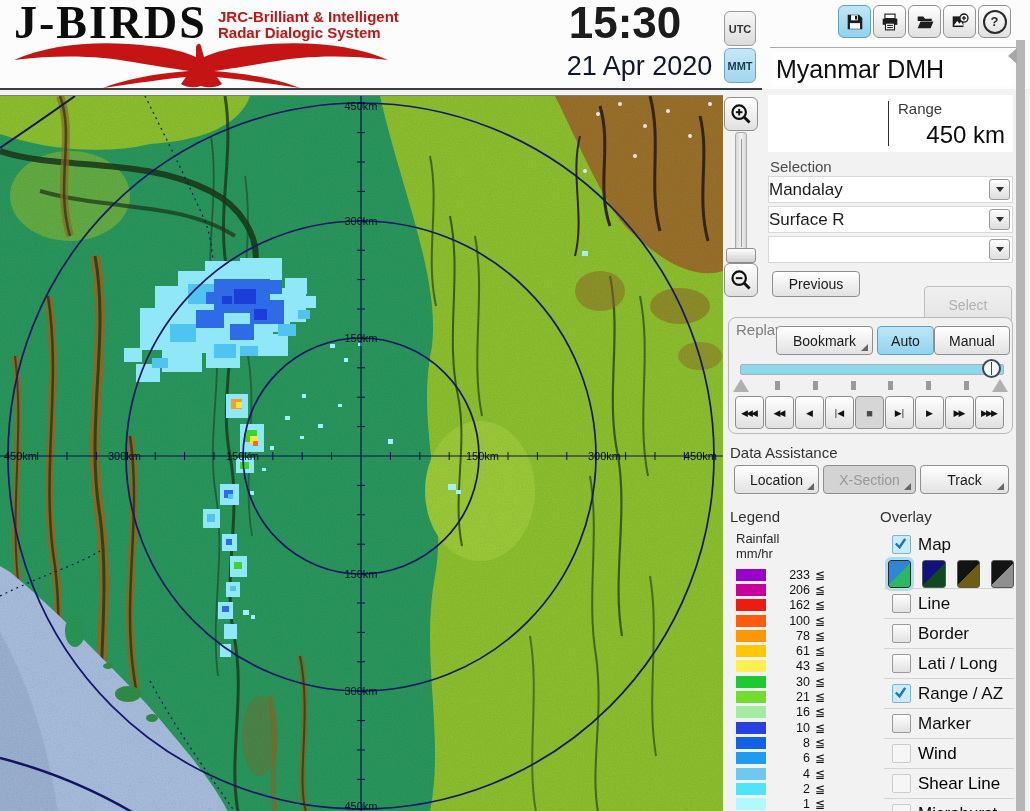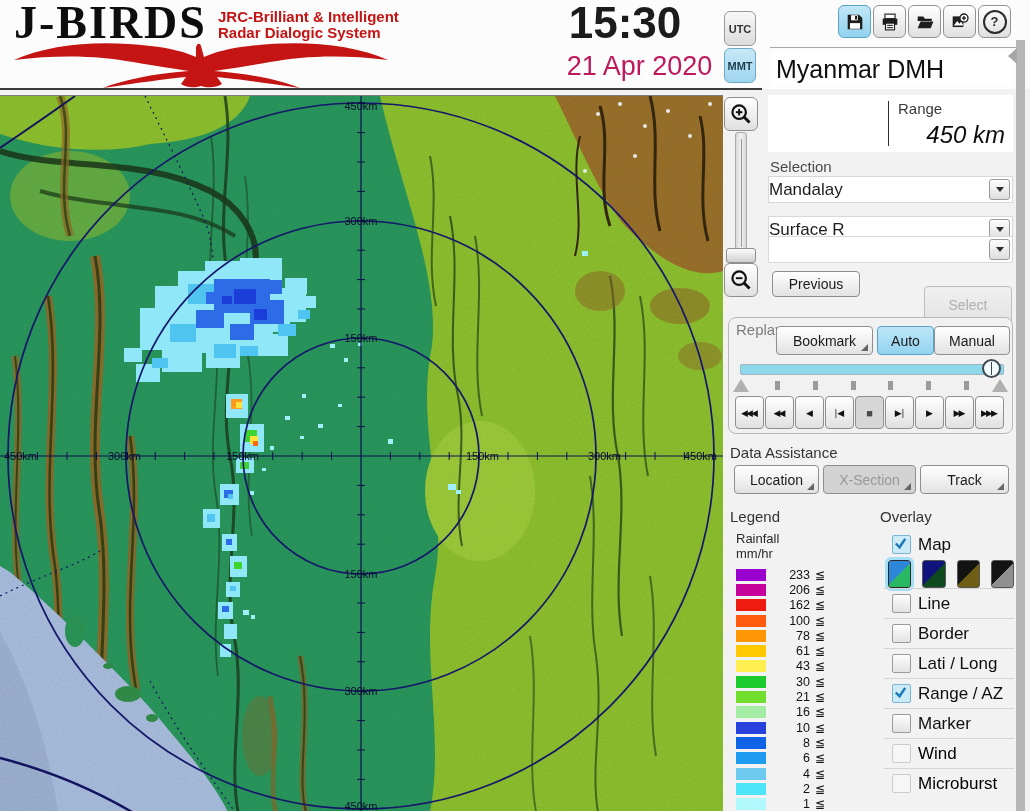--- a/index.html
+++ b/index.html
@@ -13,39 +13,39 @@
   .logo-tagline{left:218px;top:9px;width:190px;font-size:15px;line-height:16px;
                 font-weight:bold;color:#c41414;}
   .eagle{left:10px;top:36px;width:382px;height:52px;}
   .warning-btn{left:486px;top:8px;width:72px;height:76px;background:#ffffff;
                border:1px solid #ececec;box-shadow:0 1px 2px rgba(0,0,0,.08);
                color:#8f8f8f;font-size:16px;display:flex;align-items:center;justify-content:center;}
   .warning-btn::after{content:"";position:absolute;right:3px;bottom:3px;
                border-left:8px solid transparent;border-bottom:8px solid #9a9a9a;}
   .clock-time{left:550px;top:-2px;width:150px;text-align:center;font-size:44px;
               font-weight:bold;color:#1c1c1c;}
-  .clock-date{left:552px;top:51px;width:175px;text-align:center;font-size:27px;color:#be185d;}
+  .clock-date{left:552px;top:51px;width:175px;text-align:center;font-size:27px;color:#0f172a;}
   .tzbtn{width:32px;height:35px;border:1px solid #9a9a9a;border-radius:6px;
          display:flex;align-items:center;justify-content:center;font-size:11px;font-weight:bold;}
   .tz-utc{left:724px;top:11px;background:linear-gradient(#f8f8f8,#dcdcdc);color:#333;}
   .tz-mmt{left:724px;top:48px;background:linear-gradient(#c6e8f7,#9fd6ef);border-color:#6fa9c8;color:#1a3a4a;}
   .toolbtn{top:5px;width:33px;height:33px;border:1px solid #929292;border-radius:6px;
            background:linear-gradient(#ffffff,#e0e0e0);display:flex;align-items:center;justify-content:center;}
   .toolbtn.sel{background:linear-gradient(#c0e7f7,#92d2ee);border-color:#59a4c8;}
   .help-circle{width:20px;height:20px;border:2px solid #2a2a2a;border-radius:50%;
                display:flex;align-items:center;justify-content:center;font-size:13px;font-weight:bold;color:#2a2a2a;}
   .header-rule{left:0;top:88px;width:762px;height:2px;background:#3c3c3c;}
   .panel-rule{left:770px;top:47px;width:246px;height:1px;background:#a8a8a8;}
   
   .station-title{left:772px;top:52px;width:240px;height:34px;background:#fff;
                  font-size:25px;color:#0f0f0f;display:flex;align-items:center;padding-left:4px;}
   .range-box{left:768px;top:95px;width:245px;height:57px;background:#ffffff;}
   .range-divider{left:120px;top:6px;width:1px;height:45px;background:#2e2e2e;}
   .range-label{left:130px;top:5px;font-size:15px;color:#3a3a3a;}
-  .range-value{right:8px;bottom:3px;font-size:24px;color:#0d0d0d;font-style:italic;}
+  .range-value{right:8px;bottom:3px;font-size:24px;color:#0d0d0d;}
   .sec-label{font-size:15px;color:#4a4a4a;}
   .dd{left:768px;width:245px;height:27px;background:#fff;border:1px solid #d8d8d8;
       font-size:17px;color:#1d1d1d;display:flex;align-items:center;}
   .dd-btn{right:2px;top:2px;width:21px;height:21px;border:1px solid #9a9a9a;border-radius:3px;
           background:linear-gradient(#fdfdfd,#dedede);display:flex;align-items:center;justify-content:center;}
   .chev{width:0;height:0;border-left:4px solid transparent;border-right:4px solid transparent;
         border-top:5px solid #2e2e2e;}
   .btn{border:1px solid #8f8f8f;border-radius:4px;background:linear-gradient(#ffffff,#e2e2e2);
        font-size:14px;color:#1a1a1a;display:flex;align-items:center;justify-content:center;text-align:center;}
   .btn.sel{background:linear-gradient(#bde6f7,#93d3ef);border-color:#58a4c8;}
@@ -415,21 +415,21 @@
     <div class="abs range-value">450 km</div>
   </div>
 
   <div class="abs sec-label" style="left:770px;top:158px">Selection</div>
   <div class="abs dd" style="top:176px">
     <span>Mandalay</span>
     <div class="abs dd-btn">
         <span class="chev"></span>
       </div>
   </div>
-  <div class="abs dd" style="top:216px">
+  <div class="abs dd" style="top:206px">
     <span>Surface R</span>
     <div class="abs dd-btn">
         <span class="chev"></span>
       </div>
   </div>
   <div class="abs dd" style="top:236px">
     <span></span>
     <div class="abs dd-btn">
         <span class="chev"></span>
       </div>
@@ -592,19 +592,23 @@
     <div class="ov-row">
       <span class="cb"></span>
       <span class="ov-label">Marker</span>
     </div>
     <div class="ov-row">
       <span class="cb off-dis"></span>
       <span class="ov-label dis">Wind</span>
     </div>
     <div class="ov-row">
       <span class="cb off-dis"></span>
+      <span class="ov-label dis">Shear Line</span>
+    </div>
+    <div class="ov-row">
+      <span class="cb off-dis"></span>
       <span class="ov-label dis">Microburst</span>
     </div>
   </div>
 
   <div class="abs gray-strip"></div>
   <div class="abs strip-arrow"></div>
 </div>
 
 </body></html>

